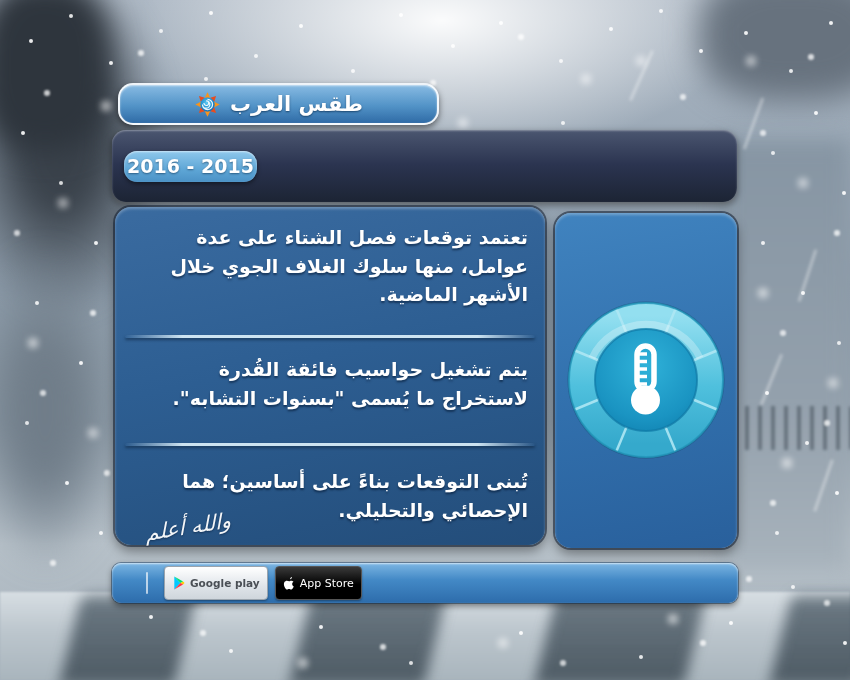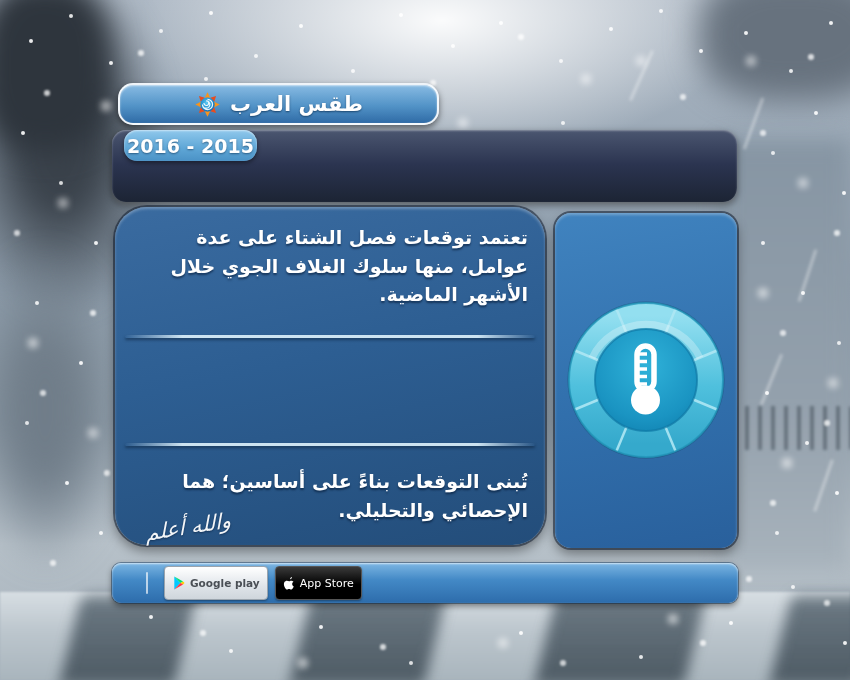--- a/index.html
+++ b/index.html
@@ -75,30 +75,30 @@
     background:linear-gradient(180deg,#88bbe3 0%,#5293c7 55%,#2f6ba6 100%);
     border:2px solid rgba(255,255,255,.92);
     box-shadow:0 3px 6px rgba(0,0,0,.5), inset 0 1px 2px rgba(255,255,255,.6);
     display:flex;align-items:center;justify-content:center;gap:9px;color:#fff;font-weight:bold;font-size:21px;}
   .logo-badge .txt{text-shadow:0 1px 2px rgba(0,30,60,.6);}
   .logo-icon{width:27px;height:27px;display:inline-flex;}
 
   .header-bar{left:112px;top:130px;width:625px;height:72px;border-radius:14px;
     background:linear-gradient(180deg,#4b5670 0%,#2b3450 48%,#1c2434 100%);
     box-shadow:0 3px 7px rgba(0,0,0,.5), inset 0 1px 2px rgba(255,255,255,.35), 0 4px 4px -2px rgba(255,255,255,.25);
-    display:flex;padding:0 12px;box-sizing:border-box;}
+    display:flex;align-items:center;padding:0 12px;box-sizing:border-box;}
   .year-badge{min-width:133px;height:31px;border-radius:13px;
     background:linear-gradient(180deg,#8fc8ec 0%,#5ea6d6 60%,#4b92c6 100%);
     box-shadow:0 2px 4px rgba(0,0,0,.45), inset 0 1px 2px rgba(255,255,255,.55);
     color:#fff;font-weight:bold;font-size:19px;display:flex;align-items:center;justify-content:center;
     text-shadow:0 1px 2px rgba(0,30,60,.5);}
   .header-title{flex:1;text-align:center;color:#fff;font-weight:bold;font-size:23px;transform:translateX(10px);
     text-shadow:0 2px 3px rgba(0,0,0,.6);}
 
-  .panel-left{left:115px;top:207px;width:430px;height:338px;border-radius:32px;direction:rtl;
+  .panel-left{left:115px;top:207px;width:430px;height:338px;border-radius:16px;direction:rtl;
     background:linear-gradient(168deg,#3a6ba0 0%,#2d5e92 45%,#234d7a 100%);
     box-shadow:0 0 0 2px rgba(14,28,48,.55), 0 6px 12px rgba(0,0,0,.4), inset 0 2px 3px rgba(255,255,255,.28);}
   .panel-left p{position:absolute;margin:0;right:17px;left:17px;color:#fff;font-weight:bold;font-size:19px;
     line-height:1.5;text-align:right;text-shadow:0 2px 2px rgba(0,20,45,.55);}
   .p1{top:16px;} .p2{top:148px;} .p3{top:260px;}
   .divider{position:absolute;left:10px;right:10px;height:2.5px;border-radius:2px;
     background:linear-gradient(90deg,rgba(255,255,255,0),rgba(222,242,252,.9) 14%,rgba(222,242,252,.9) 86%,rgba(255,255,255,0));
     box-shadow:0 2px 3px rgba(8,25,45,.5);}
   .d1{top:128px;} .d2{top:236px;}
   .signature{position:absolute;left:30px;bottom:6px;color:#fff;font-size:21px;font-style:italic;
@@ -175,20 +175,21 @@
     </span>
   </div>
 
   <div class="card header-bar">
     <div class="year-badge">2016 - 2015</div>
   </div>
 
   <div class="card panel-left">
     <p class="p1">تعتمد توقعات فصل الشتاء على عدة عوامل، منها سلوك الغلاف الجوي خلال الأشهر الماضية.</p>
     <div class="divider d1"></div>
+    <p class="p2">يتم تشغيل حواسيب فائقة القُدرة لاستخراج ما يُسمى "بسنوات التشابه".</p>
     <div class="divider d2"></div>
     <p class="p3">تُبنى التوقعات بناءً على أساسين؛ هما الإحصائي والتحليلي.</p>
     <div class="signature">والله أعلم</div>
   </div>
 
   <div class="card panel-right">
     <div class="gauge">
       <svg viewBox="0 0 160 160" width="160" height="160">
         <defs>
           <linearGradient id="ringGrad" x1="0" y1="0" x2="0" y2="1">

